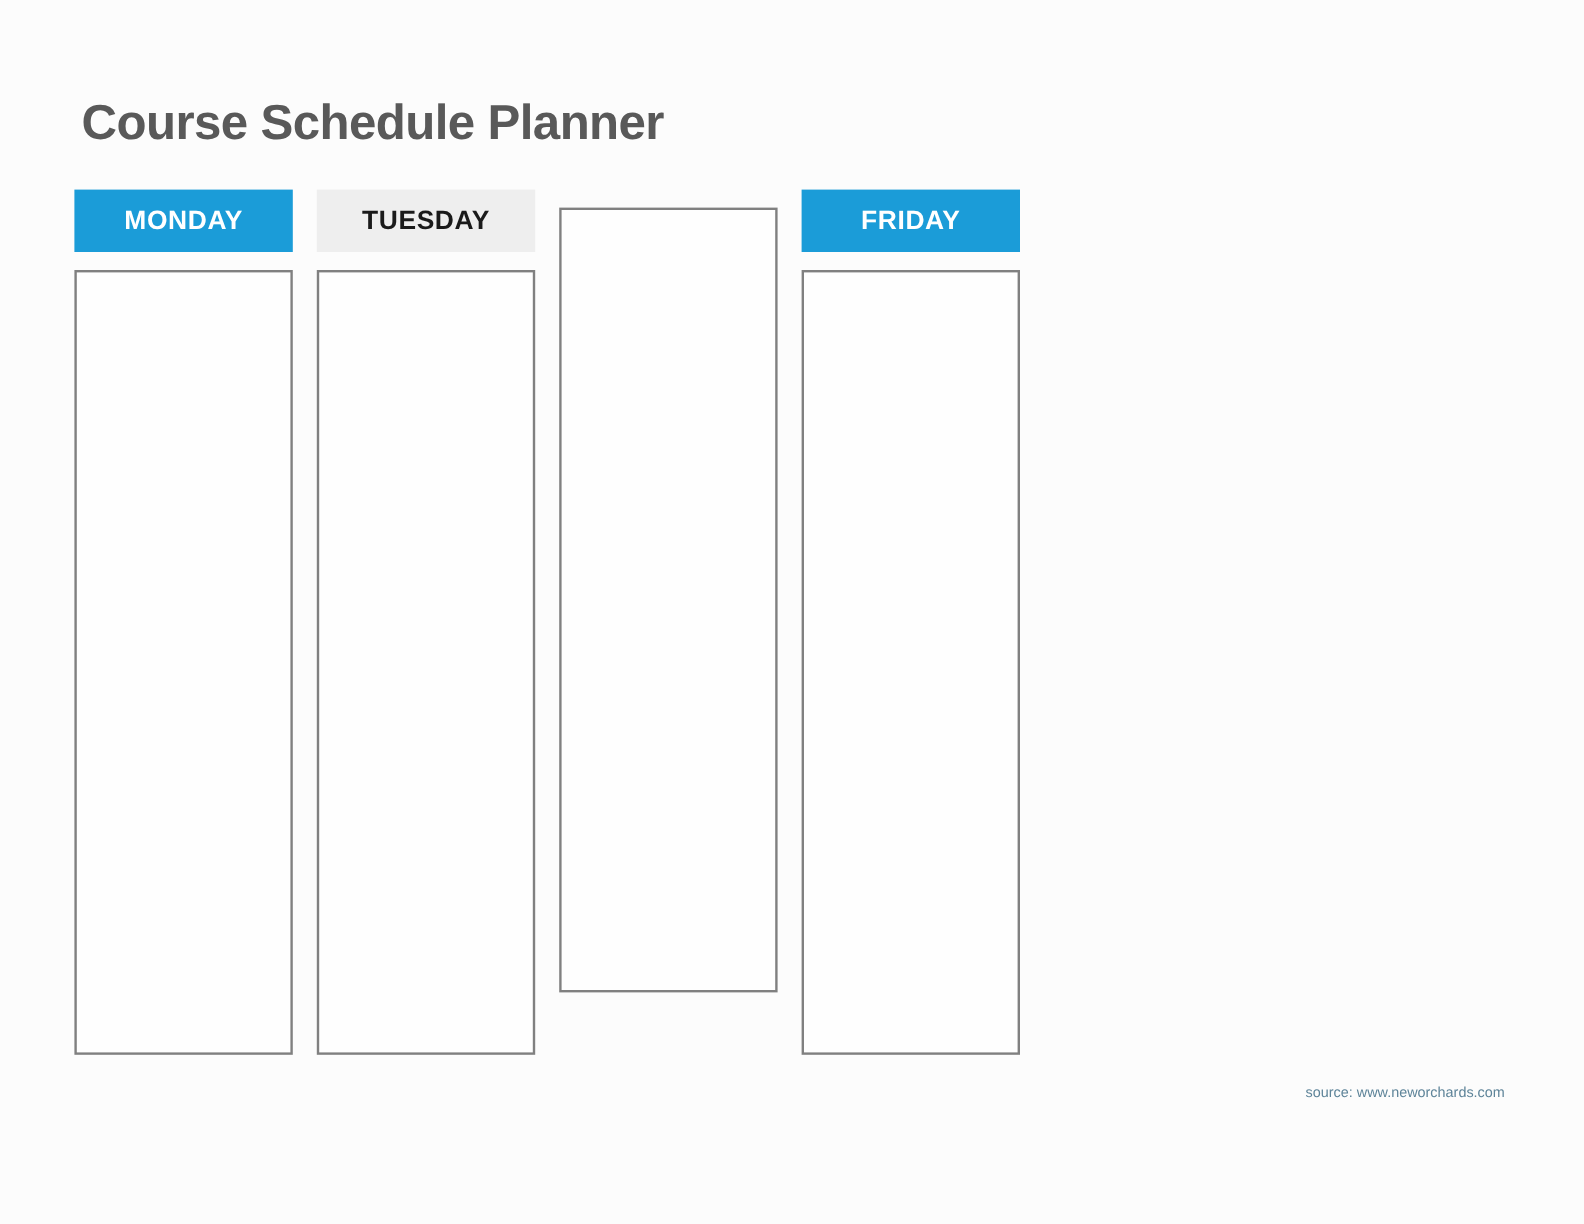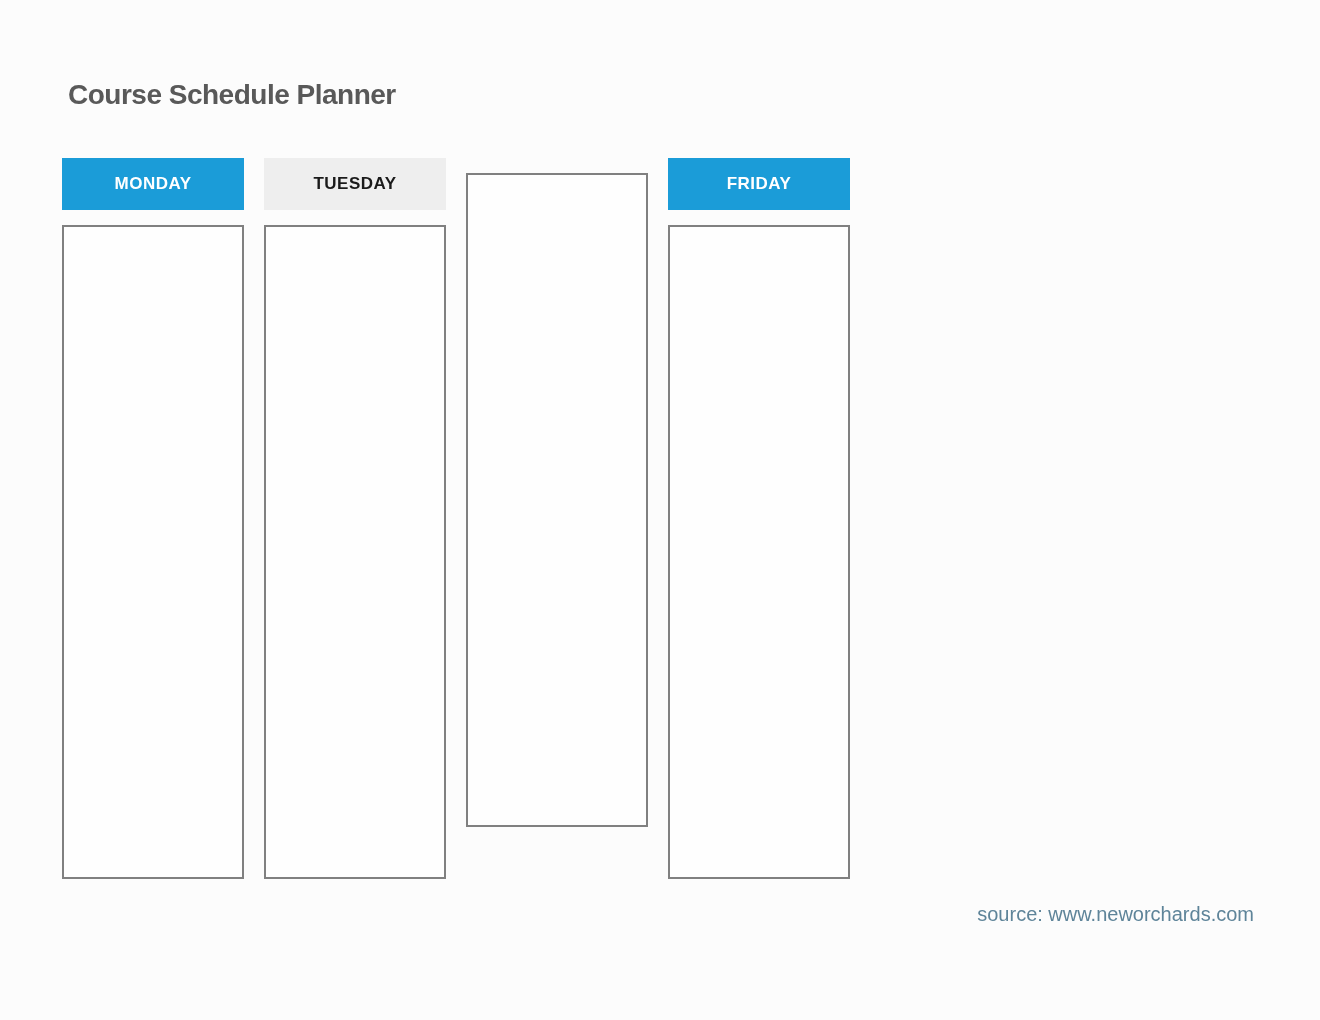--- a/index.html
+++ b/index.html
@@ -12,21 +12,21 @@
     position: relative;
     background: var(--page-bg, #fcfcfc);
     font-family: "Liberation Sans", sans-serif;
     overflow: hidden;
   }
   .page-title {
     position: absolute;
     left: 68px;
     top: 80px;
     margin: 0;
-    font-size: 28px;
+    font-size: 41px;
     line-height: 1.1;
     font-weight: 700;
     letter-spacing: -0.5px;
     color: var(--title-gray, #595959);
   }
   .days-grid {
     position: absolute;
     left: 62px;
     top: 158px;
     width: 1194px;
@@ -37,21 +37,21 @@
     width: 182px;
     flex: 0 0 182px;
     display: flex;
     flex-direction: column;
   }
   .day-header {
     height: 52px;
     display: flex;
     align-items: center;
     justify-content: center;
-    font-size: 17px;
+    font-size: 22px;
     font-weight: 700;
     letter-spacing: 0.5px;
     text-transform: uppercase;
   }
   .day-header.blue {
     background: var(--accent-blue, #1b9cd8);
     color: #ffffff;
   }
   .day-header.gray {
     background: var(--header-gray, #eeeeee);
@@ -61,21 +61,21 @@
     margin-top: 15px;
     height: 654px;
     background: #fefefe;
     border: 2px solid var(--box-border, #808080);
     box-sizing: border-box;
   }
   .source-credit {
     position: absolute;
     top: 903px;
     right: 66px;
-    font-size: 20px;
+    font-size: 12px;
     color: var(--source-text, #5e8499);
   }
 </style>
 </head>
 <body>
 
 <div class="page">
   <h1 class="page-title">Course Schedule Planner</h1>
 
   <div class="days-grid">

